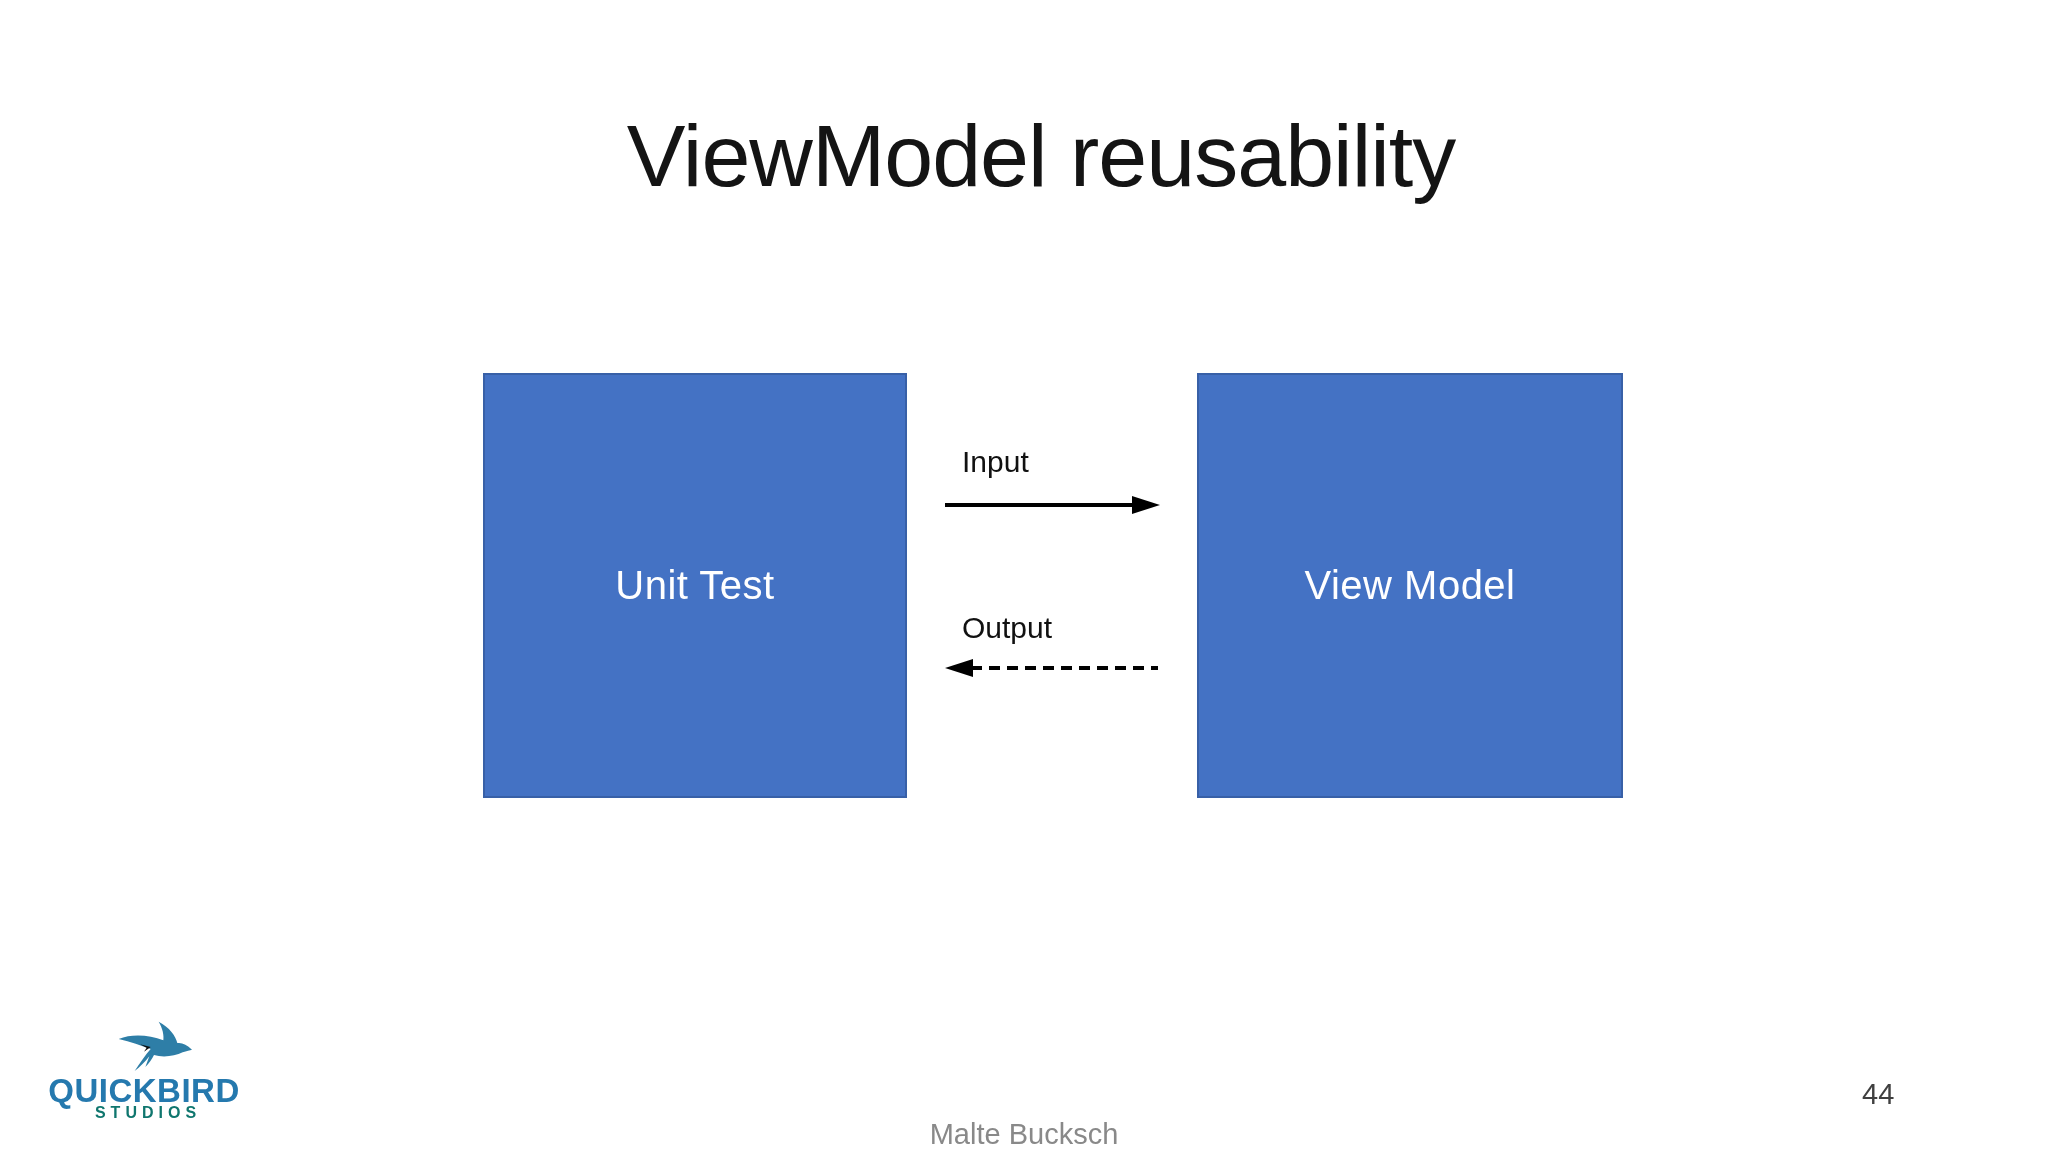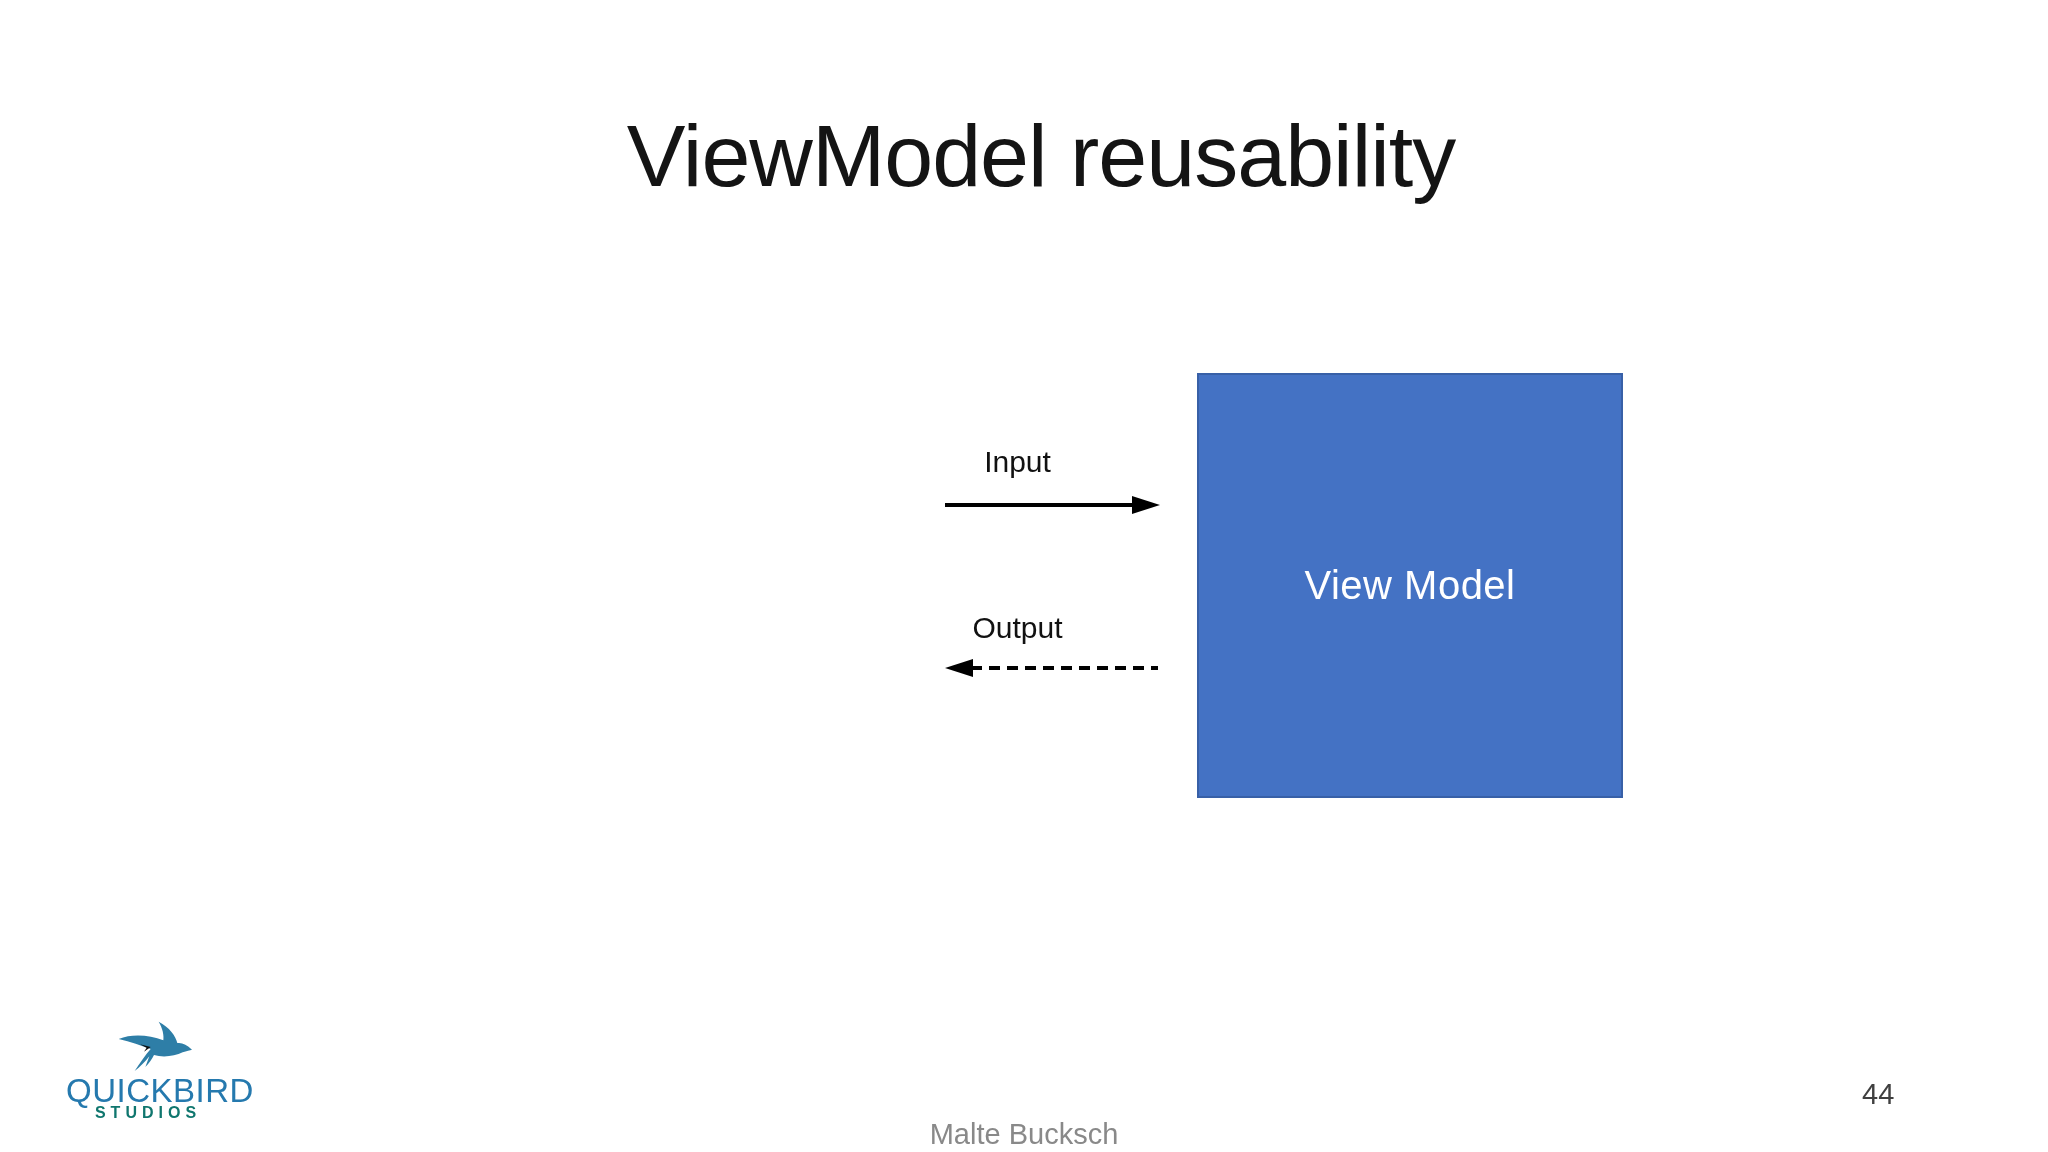--- a/index.html
+++ b/index.html
@@ -46,23 +46,22 @@
   .box-label {
     color: #ffffff;
     font-size: 40px;
     font-weight: 400;
     letter-spacing: 0.5px;
   }
 
   
   .arrow-label {
     position: absolute;
-    left: 910px;
+    left: 962px;
     width: 215px;
-    text-align: center;
     font-size: 30px;
     color: #111111;
     line-height: 1;
   }
   .input-label  { top: 447px; }
   .output-label { top: 613px; }
 
   
   .arrow {
     position: absolute;
@@ -122,25 +121,25 @@
 
   
   .logo { position: absolute; left: 0; top: 0; }
   .bird {
     position: absolute;
     left: 116px; top: 1020px;
     width: 80px; height: 54px;
   }
   .brand {
     position: absolute;
-    left: 64px; top: 1074px;
+    left: 48px; top: 1074px;
     width: 192px;
     text-align: center;
     font-size: 33px;
-    font-weight: normal;
+    font-weight: bold;
     letter-spacing: 0.5px;
     color: #2579AE;
     line-height: 1;
   }
   .studios {
     position: absolute;
     left: 52px; top: 1105px;
     width: 192px;
     text-align: center;
     font-size: 16px;
@@ -150,20 +149,23 @@
     line-height: 1;
   }
 </style>
 </head>
 <body>
 
 <div class="slide">
 
   <h1 class="title">ViewModel reusability</h1>
 
+  <div class="box box-left">
+    <span class="box-label">Unit Test</span>
+  </div>
 
   <div class="box box-right">
     <span class="box-label">View Model</span>
   </div>
 
   <div class="arrow-label input-label">Input</div>
   <div class="arrow solid-arrow">
     <div class="line"></div>
     <div class="head head-right"></div>
   </div>

